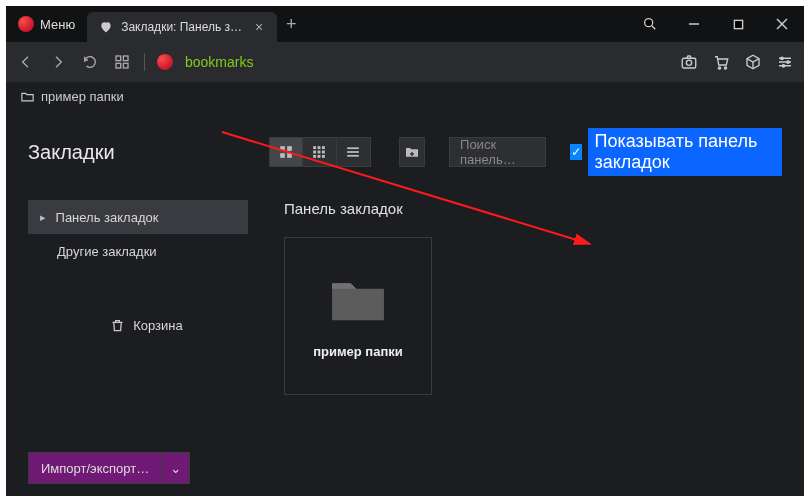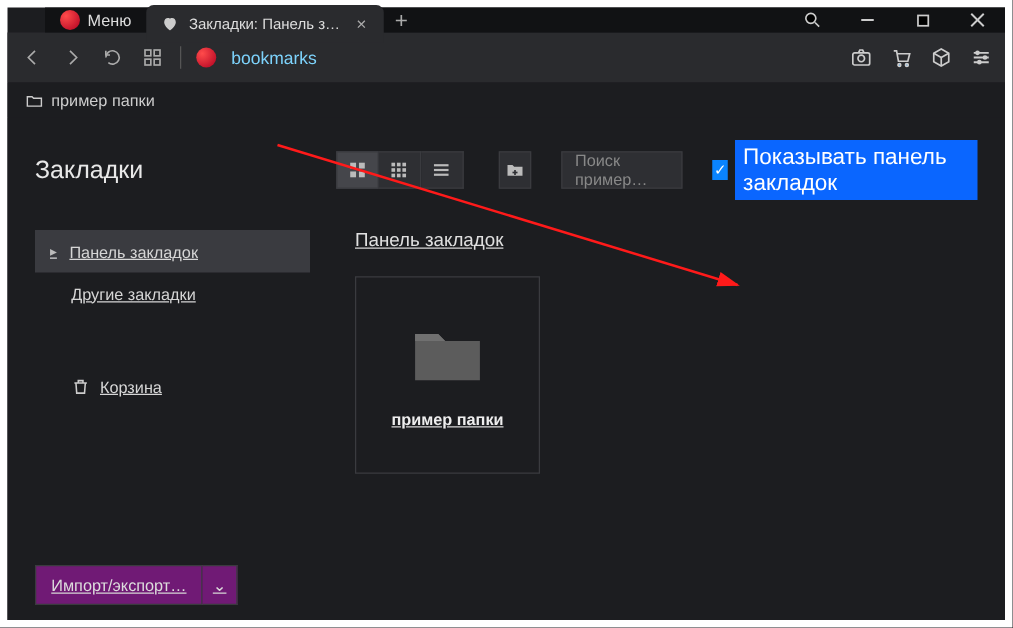--- a/index.html
+++ b/index.html
@@ -13,26 +13,25 @@
   }
   .window {
     position: absolute;
     left: 6px; top: 6px; right: 6px; bottom: 6px;
     background: #1c1d20;
     display: flex;
     flex-direction: column;
   }
   
   .titlebar {
-    height: 20px;
+    height: 36px;
     background: #111214;
     display: flex;
     align-items: center;
     position: relative;
-    margin-left: 30px;
   }
   .menu-btn {
     display: flex; align-items: center; gap: 6px;
     height: 36px; padding: 0 12px;
     color: #ddd; font-size: 13px;
   }
   .opera-logo {
     width: 16px; height: 16px; border-radius: 50%;
     background: radial-gradient(circle at 30% 30%, #ff4b4b, #b00020);
   }
@@ -76,21 +75,21 @@
     padding: 0 10px;
     gap: 12px;
   }
   .nav-btn { width: 20px; height: 20px; display:flex; align-items:center; justify-content:center; color:#aaa; }
   .nav-btn svg { stroke: #aaa; fill: none; }
   .divider { width: 1px; height: 18px; background: #555; }
   .addr-opera {
     width: 16px; height: 16px; border-radius:50%;
     background: radial-gradient(circle at 30% 30%, #ff4b4b, #b00020);
   }
-  .addr-text { color: #7dd3fc; font-size: 14px; }
+  .addr-text { color: #84cc16; font-size: 14px; }
   .addr-right { margin-left:auto; display:flex; align-items:center; gap: 14px; }
   .addr-right svg { stroke: #ccc; fill: none; }
   .cart-icon { fill: #2ea0ff !important; stroke: #2ea0ff; }
   
   .bookmarkbar {
     height: 28px;
     background: #1c1d20;
     display:flex; align-items:center; gap:6px;
     padding: 0 14px;
     color:#ccc; font-size:13px;
@@ -128,32 +127,32 @@
   }
   .checkbox-group { display:flex; align-items:center; gap:6px; margin-left:10px; }
   .chk {
     width:16px; height:16px; background:#0a84ff; color:#fff;
     display:flex; align-items:center; justify-content:center; font-size:12px;
     border:1px solid #0a84ff;
   }
   .chk-label {
     background:#0a66ff; color:#fff; font-size:18px; padding:3px 6px;
   }
-  .body-split { flex:1; display:flex; gap:0;text-decoration:underline; }
+  .body-split { flex:1; display:flex; gap:0; }
   .sidebar { width:220px; display:flex; flex-direction:column; }
   .side-item {
     height:34px; display:flex; align-items:center; gap:8px;
     padding:0 12px; color:#d6d6d6; font-size:13px;
   }
   .side-item.active { background:#3a3b40; }
   .side-item.active::before {
     content:"▸"; color:#bbb; margin-right:2px; font-size:11px;
   }
   .side-item:not(.active)::before { content:""; width:9px; }
-  .trash-item { margin-top:40px; }
+  .trash-item { margin-top:40px;justify-content:center; }
   .main-area { flex:1; padding-left: 36px; }
   .section-title { color:#e0e0e0; font-size:15px; margin-bottom:20px; }
   .folder-card {
     width:148px; height:158px; border:1px solid #3a3b3f;
     display:flex; flex-direction:column; align-items:center; justify-content:center;
     gap:20px;
   }
   .folder-icon { width:60px; height:50px; }
   .folder-label { color:#eee; font-size:13px; font-weight:600; }
   .import-btn-row { display:flex; margin-top:auto; }
@@ -310,21 +309,21 @@
         </div>
       </div>
       <div class="addfolder-btn">
         <svg width="16" height="16" viewBox="0 0 24 24" fill="#bbb">
             <path d="M3 6h6l2 2h10v11H3z"></path>
             <rect x="11" y="12" width="2" height="6" fill="#2e2f33"></rect>
             <rect x="9" y="14" width="6" height="2" fill="#2e2f33"></rect>
           </svg>
       </div>
       <div class="search-box">
-        <span>Поиск пример…</span>
+        <span>Поиск панель…</span>
       </div>
       <div class="checkbox-group">
         <div class="chk">✓</div>
         <span class="chk-label">Показывать панель закладок</span>
       </div>
     </div>
 
     <div class="body-split">
       <div class="sidebar">
         <div class="side-item active">

